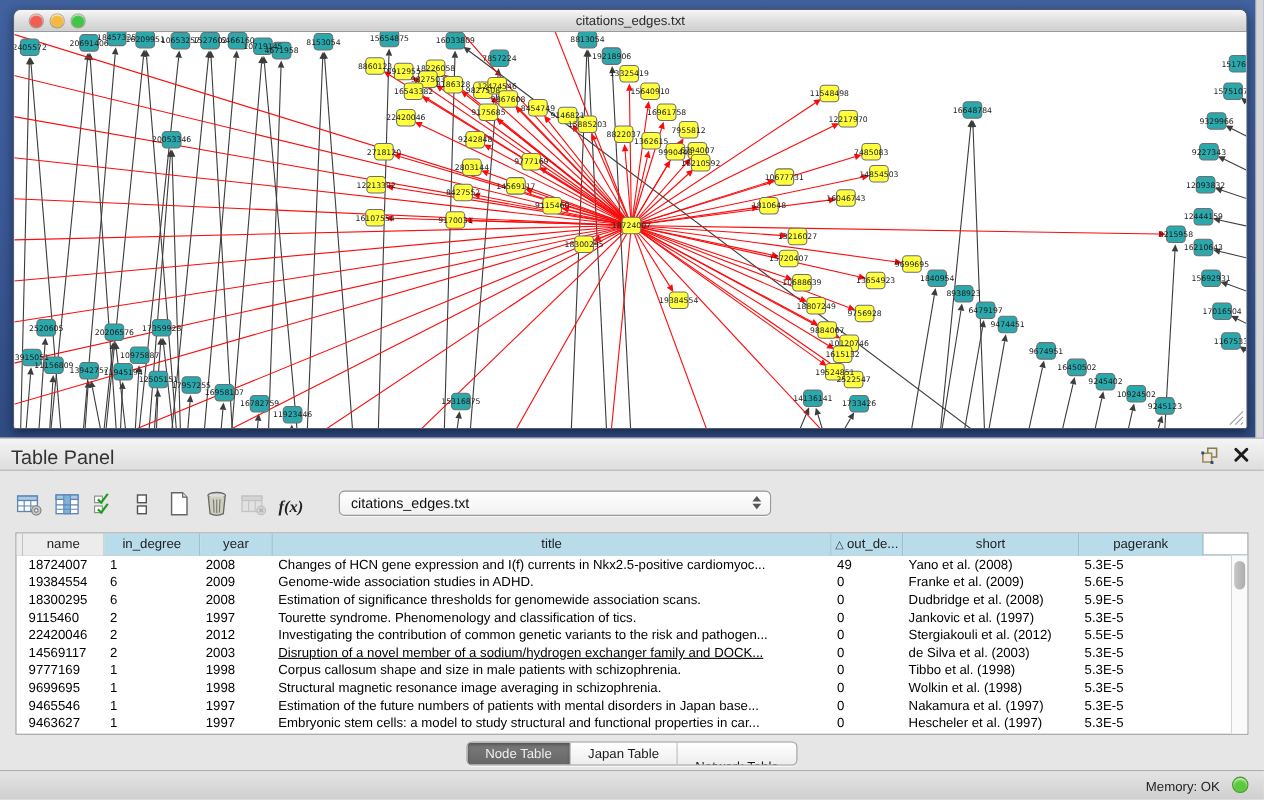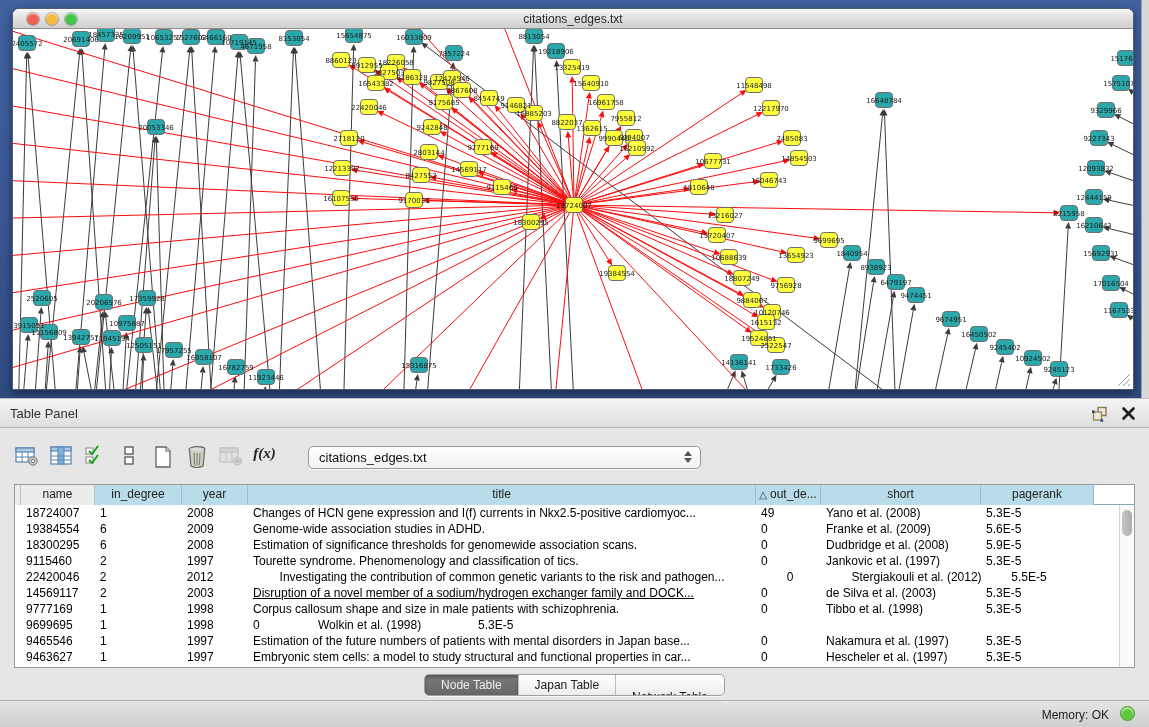--- a/index.html
+++ b/index.html
@@ -28,27 +28,27 @@
             background:#fff; overflow:hidden; border-radius:0 0 1px 1px; }
   .canvas svg { display:block; }
   .grip line { stroke:#9a9a9a; stroke-width:1; }
 
   
   .table-panel { position:absolute; left:0; top:398px; width:1149px; height:302px;
                  background:#e6e6e6; }
   .panel-header { position:absolute; left:0; top:0; width:100%; height:30px;
                   background:linear-gradient(180deg,#f4f4f4,#dedede);
                   border-top:1px solid #c2c2c2; border-bottom:1px solid #b4b4b4; }
-  .panel-title { position:absolute; left:10px; top:7px; font-size:13px; color:#333; }
+  .panel-title { position:absolute; left:10px; top:7px; font-size:18px; color:#333; }
   .float-btn { position:absolute; right:40px; top:7px; width:17px; height:16px; cursor:default; }
   .close-btn { position:absolute; right:13px; top:7px; width:15px; height:15px; }
 
   .toolbar { position:absolute; left:14px; top:44px; height:30px; display:flex;
              align-items:center; gap:9px; }
-  .tool-btn { width:25px; height:25px; display:flex; align-items:flex-start; justify-content:center; }
+  .tool-btn { width:25px; height:25px; display:flex; align-items:flex-end; justify-content:center; }
   .tool-btn.disabled { opacity:.45; }
   .fx { font-family:"Liberation Serif", serif; font-style:italic; font-weight:bold;
         font-size:15px; color:#222; }
   .combo { margin-left:22px; width:393px; height:23px; border:1px solid #989898;
            border-radius:5px; background:linear-gradient(180deg,#ffffff,#f1f1f1);
            display:flex; align-items:center; position:relative;
            box-shadow:0 1px 0 rgba(255,255,255,.7); }
   .combo-text { font-size:13px; color:#111; padding-left:10px; }
   .combo-arrows { position:absolute; right:8px; top:4px; display:flex; flex-direction:column; gap:2px; }
   .combo-arrows .up { width:0; height:0; border-left:4px solid transparent;
@@ -756,21 +756,21 @@
             <div class="td" style="width: 508px;">Tourette syndrome. Phenomenology and classification of tics.</div>
             <div class="td" style="width: 65px;">0</div>
             <div class="td" style="width: 160px;">Jankovic et al. (1997)</div>
             <div class="td" style="width: 113px;">5.3E-5</div>
           </div>
           <div class="tr">
             <div class="td" style="width: 6px; padding: 0px;"></div>
             <div class="td" style="width: 74px;">22420046</div>
             <div class="td" style="width: 87px;">2</div>
             <div class="td" style="width: 66px;">2012</div>
-            <div class="td" style="width: 508px; margin-left: 27px;">Investigating the contribution of common genetic variants to the risk and pathogen...</div>
+            <div class="td" style="width: 508px;">Investigating the contribution of common genetic variants to the risk and pathogen...</div>
             <div class="td" style="width: 65px;">0</div>
             <div class="td" style="width: 160px;">Stergiakouli et al. (2012)</div>
             <div class="td" style="width: 113px;">5.5E-5</div>
           </div>
           <div class="tr">
             <div class="td" style="width: 6px; padding: 0px;"></div>
             <div class="td" style="width: 74px;">14569117</div>
             <div class="td" style="width: 87px;">2</div>
             <div class="td" style="width: 66px;">2003</div>
             <div class="td" style="width: 508px; text-decoration: underline;">Disruption of a novel member of a sodium/hydrogen exchanger family and DOCK...</div>
@@ -786,20 +786,21 @@
             <div class="td" style="width: 508px;">Corpus callosum shape and size in male patients with schizophrenia.</div>
             <div class="td" style="width: 65px;">0</div>
             <div class="td" style="width: 160px;">Tibbo et al. (1998)</div>
             <div class="td" style="width: 113px;">5.3E-5</div>
           </div>
           <div class="tr">
             <div class="td" style="width: 6px; padding: 0px;"></div>
             <div class="td" style="width: 74px;">9699695</div>
             <div class="td" style="width: 87px;">1</div>
             <div class="td" style="width: 66px;">1998</div>
+            <div class="td" style="width: 508px;">Structural magnetic resonance image averaging in schizophrenia.</div>
             <div class="td" style="width: 65px;">0</div>
             <div class="td" style="width: 160px;">Wolkin et al. (1998)</div>
             <div class="td" style="width: 113px;">5.3E-5</div>
           </div>
           <div class="tr">
             <div class="td" style="width: 6px; padding: 0px;"></div>
             <div class="td" style="width: 74px;">9465546</div>
             <div class="td" style="width: 87px;">1</div>
             <div class="td" style="width: 66px;">1997</div>
             <div class="td" style="width: 508px;">Estimation of the future numbers of patients with mental disorders in Japan base...</div>

